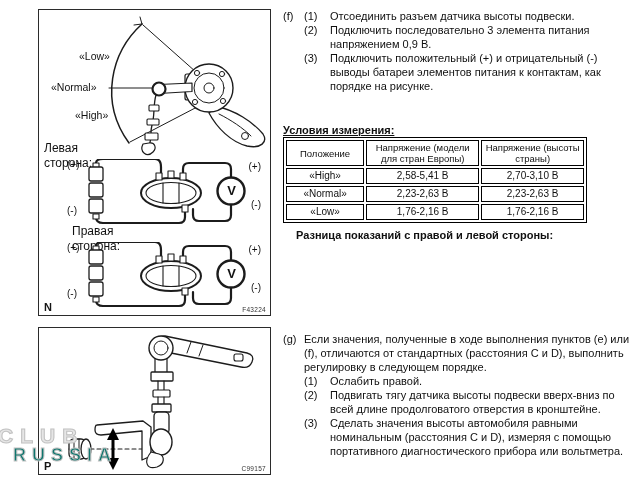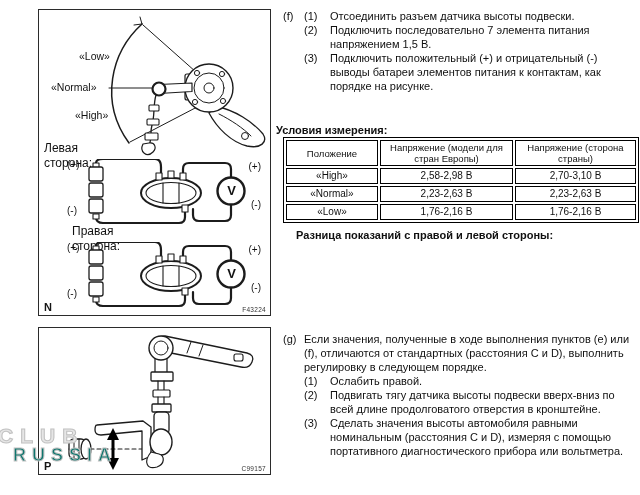--- a/index.html
+++ b/index.html
@@ -29,31 +29,31 @@
   
   .watermark{position:absolute;left:-2px;top:424px;z-index:6;pointer-events:none;}
   .wm1{font-size:21px;font-weight:700;letter-spacing:7px;color:#e6e6e6;
        -webkit-text-stroke:1.1px #c2c2c2;}
   .wm2{margin-top:-3px;margin-left:15px;font-size:18px;font-weight:700;letter-spacing:6px;
        color:#0f766e;-webkit-text-stroke:1px #c2c2c2;}
 
   
   .blk{position:absolute;font-size:11px;line-height:14px;color:#101010;}
   #blk-f{left:283px;top:9px;width:352px;}
-  #blk-cond{left:276px;top:123px;}
+  #blk-cond{left:283px;top:123px;text-decoration:underline;}
   #blk-table{left:283px;top:137px;}
   #blk-diff{left:296px;top:228px;width:330px;line-height:15px;}
   #blk-g{left:283px;top:332px;width:352px;}
   .item{display:grid;grid-template-columns:21px 1fr;}
   .step{display:grid;grid-template-columns:26px 1fr;}
   .bold{font-weight:700;}
 
   
   table.spec{border-collapse:separate;border-spacing:2px;border:1.5px solid #000;
-             width:356px;background:#fff;}
+             width:304px;background:#fff;}
   table.spec th,table.spec td{border:1px solid #000;text-align:center;padding:0 2px;
              font-weight:400;vertical-align:middle;}
   table.spec th{font-size:9.5px;line-height:11px;height:24px;}
   table.spec td{font-size:10px;height:13px;}
 </style>
 </head>
 <body>
 
 <div class="page">
 
@@ -200,21 +200,21 @@
   <div class="blk" id="blk-f">
     <div class="item">
       <span>(f)</span>
       <div>
         <div class="step">
           <span>(1)</span>
           <span>Отсоединить разъем датчика высоты подвески.</span>
         </div>
         <div class="step">
           <span>(2)</span>
-          <span>Подключить последовательно 7 элемента питания напряжением 1,5 В.</span>
+          <span>Подключить последовательно 3 элемента питания напряжением 0,9 В.</span>
         </div>
         <div class="step">
           <span>(3)</span>
           <span>Подключить положительный (+) и отрицательный (-) выводы батареи элементов питания к контактам, как порядке на рисунке.</span>
         </div>
       </div>
     </div>
   </div>
 
   <div class="blk bold" id="blk-cond">Условия измерения:</div>
@@ -223,25 +223,25 @@
     <table class="spec">
       <colgroup>
           <col style="width:76px">
           <col style="width:110px">
           <col style="width:100px">
         </colgroup>
       <tbody>
           <tr>
         <th>Положение</th>
         <th>Напряжение (модели для стран Европы)</th>
-        <th>Напряжение (сторона страны)</th>
+        <th>Напряжение (высоты страны)</th>
       </tr>
       <tr>
         <td>«High»</td>
-        <td>2,58-2,98 В</td>
+        <td>2,58-5,41 В</td>
         <td>2,70-3,10 В</td>
       </tr>
       <tr>
         <td>«Normal»</td>
         <td>2,23-2,63 В</td>
         <td>2,23-2,63 В</td>
       </tr>
       <tr>
         <td>«Low»</td>
         <td>1,76-2,16 В</td>

